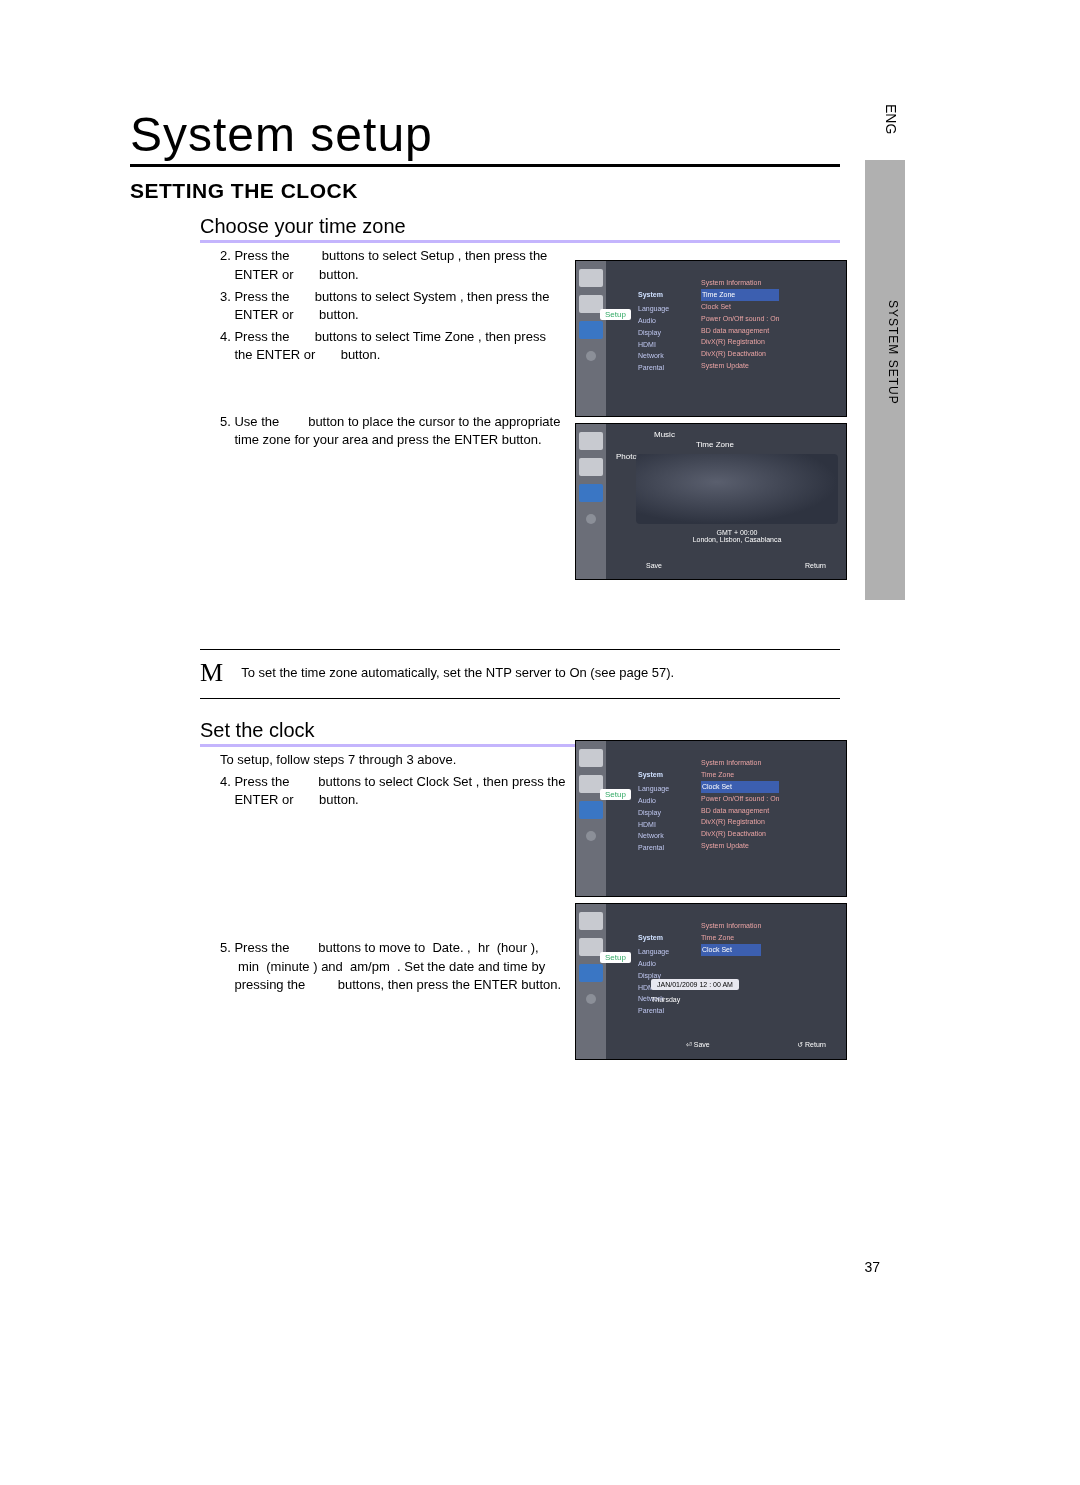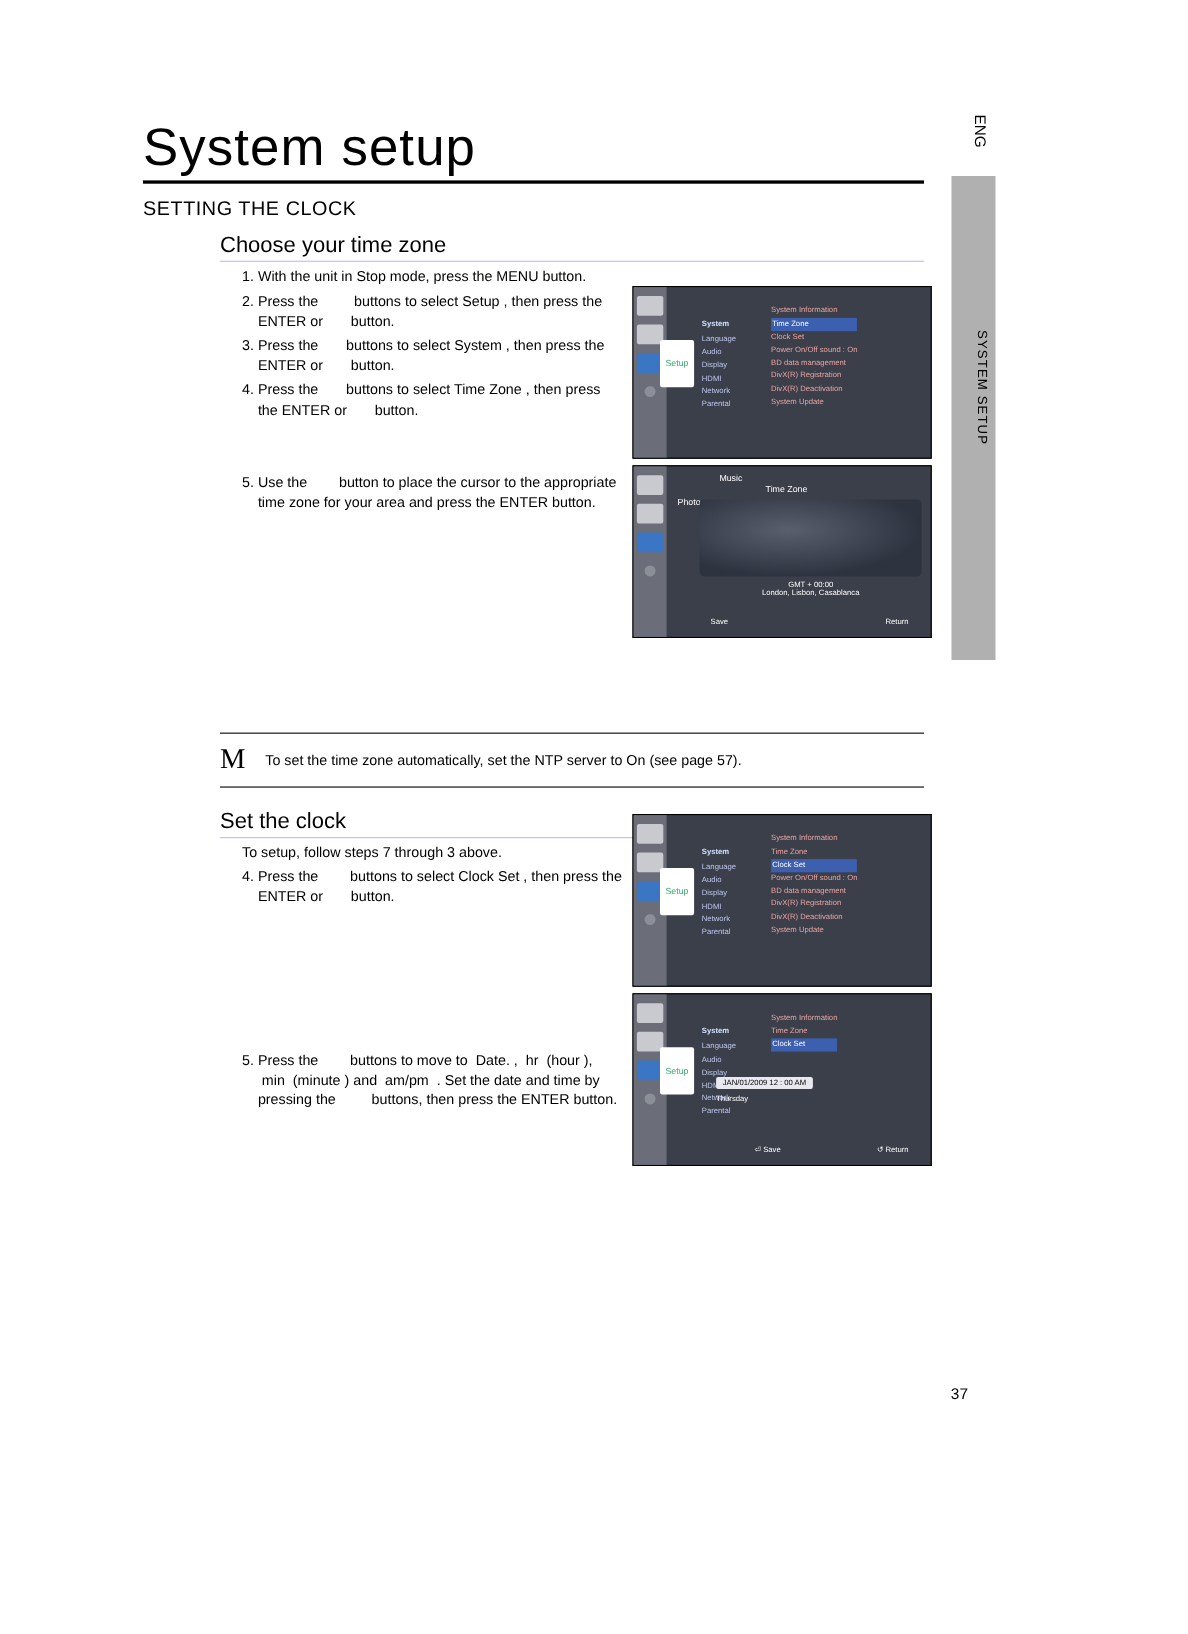--- a/index.html
+++ b/index.html
@@ -1,33 +1,33 @@
 <!DOCTYPE html>
 <html><head>
 <meta charset="utf-8">
 <style>
   html,body{margin:0;padding:0;background:#fff;}
   body{width:1080px;height:1485px;position:relative;font-family:Arial,Helvetica,sans-serif;color:#000;}
   .page{position:absolute;left:130px;top:110px;width:820px;}
   .h1{font-size:48px;font-weight:400;letter-spacing:1px;border-bottom:3px solid #000;padding-bottom:4px;line-height:1.05;width:710px;}
-  .h2{font-size:18px;margin-top:12px;letter-spacing:0.5px;}
-  .h3{font-size:20px;margin-top:12px;margin-left:70px;border-bottom:1px solid #c4b5fd;padding-bottom:2px;width:640px;}
+  .h2{font-size:21px;margin-top:12px;letter-spacing:0.5px;font-weight:bold;}
+  .h3{font-size:20px;margin-top:12px;margin-left:70px;border-bottom:3px solid #c4b5fd;padding-bottom:2px;width:640px;}
   .textcol{margin-left:90px;width:485px;font-size:13px;line-height:1.4;}
   .step{margin-top:4px;white-space:pre-wrap;}
   .notewrap{margin-top:30px;margin-left:70px;width:640px;border-top:1px solid #000;border-bottom:1px solid #000;padding:10px 0 12px 0;display:flex;gap:18px;align-items:flex-start;}
   .noteM{font-size:26px;font-family:'Times New Roman',serif;line-height:1;}
   .notetxt{font-size:13px;flex:1;align-self:center;}
   .figures{position:absolute;left:575px;top:260px;}
   .fig{position:relative;width:270px;background:#000;border:1px solid #000;margin-bottom:6px;}
   .figinner{position:relative;height:155px;background:#3b3f4a;}
   .leftbar{position:absolute;left:0;top:0;bottom:0;width:30px;background:#6b6e78;}
   .leftbar .ico{width:24px;height:18px;margin:8px auto 0;background:#c8cad0;border-radius:2px;}
   .leftbar .ico.act{background:#3a76c4;}
   .leftbar .dot{width:10px;height:10px;margin:12px auto 0;background:#8b8f98;border-radius:50%;}
-  .chip{position:absolute;left:24px;top:48px;background:#fff;color:#3a6;font-size:8px;padding:17px 5px;border-radius:2px;}
+  .chip{position:absolute;left:24px;top:48px;background:#fff;color:#3a6;font-size:8px;padding:1px 5px;border-radius:2px;}
   .col1{position:absolute;left:62px;top:28px;font-size:7px;color:#bfc7f0;line-height:1.7;}
   .colhead{font-weight:bold;color:#cfe0ff;margin-bottom:2px;}
   .col2{position:absolute;left:125px;top:16px;font-size:7px;color:#e9a3a3;line-height:1.7;}
   .hl{color:#fff;background:#3c5fb0;padding:0 1px;}
   .bigtxt{position:absolute;left:78px;top:14px;font-size:8px;color:#fff;}
   .worldmap{position:absolute;left:60px;top:30px;right:8px;height:70px;background:radial-gradient(ellipse at 40% 40%,#5a5f6e 0%,#2e3340 70%);border-radius:4px;}
   .wmtext{position:absolute;left:60px;bottom:36px;right:8px;font-size:7px;color:#fff;text-align:center;}
   .save{position:absolute;left:70px;bottom:10px;font-size:7px;color:#fff;}
   .ret{position:absolute;right:20px;bottom:10px;font-size:7px;color:#fff;}
   .sidecol{position:absolute;left:870px;top:100px;width:30px;height:500px;}
@@ -40,21 +40,20 @@
 </style>
 </head>
 <body>
 
 <div class="page">
   <div class="h1">System setup</div>
   <div class="h2">SETTING THE CLOCK</div>
 
   <div class="h3">Choose your time zone</div>
   <div class="textcol">
-    <div class="step">1. With the unit in Stop mode, press the MENU button.</div>
     <div class="step">2. Press the         buttons to select Setup , then press the
     ENTER or       button.</div>
     <div class="step">3. Press the       buttons to select System , then press the
     ENTER or       button.</div>
     <div class="step">4. Press the       buttons to select Time Zone , then press
     the ENTER or       button.</div>
     <div class="step" style="margin-top:48px">5. Use the        button to place the cursor to the appropriate
     time zone for your area and press the ENTER button.</div>
   </div>
 

